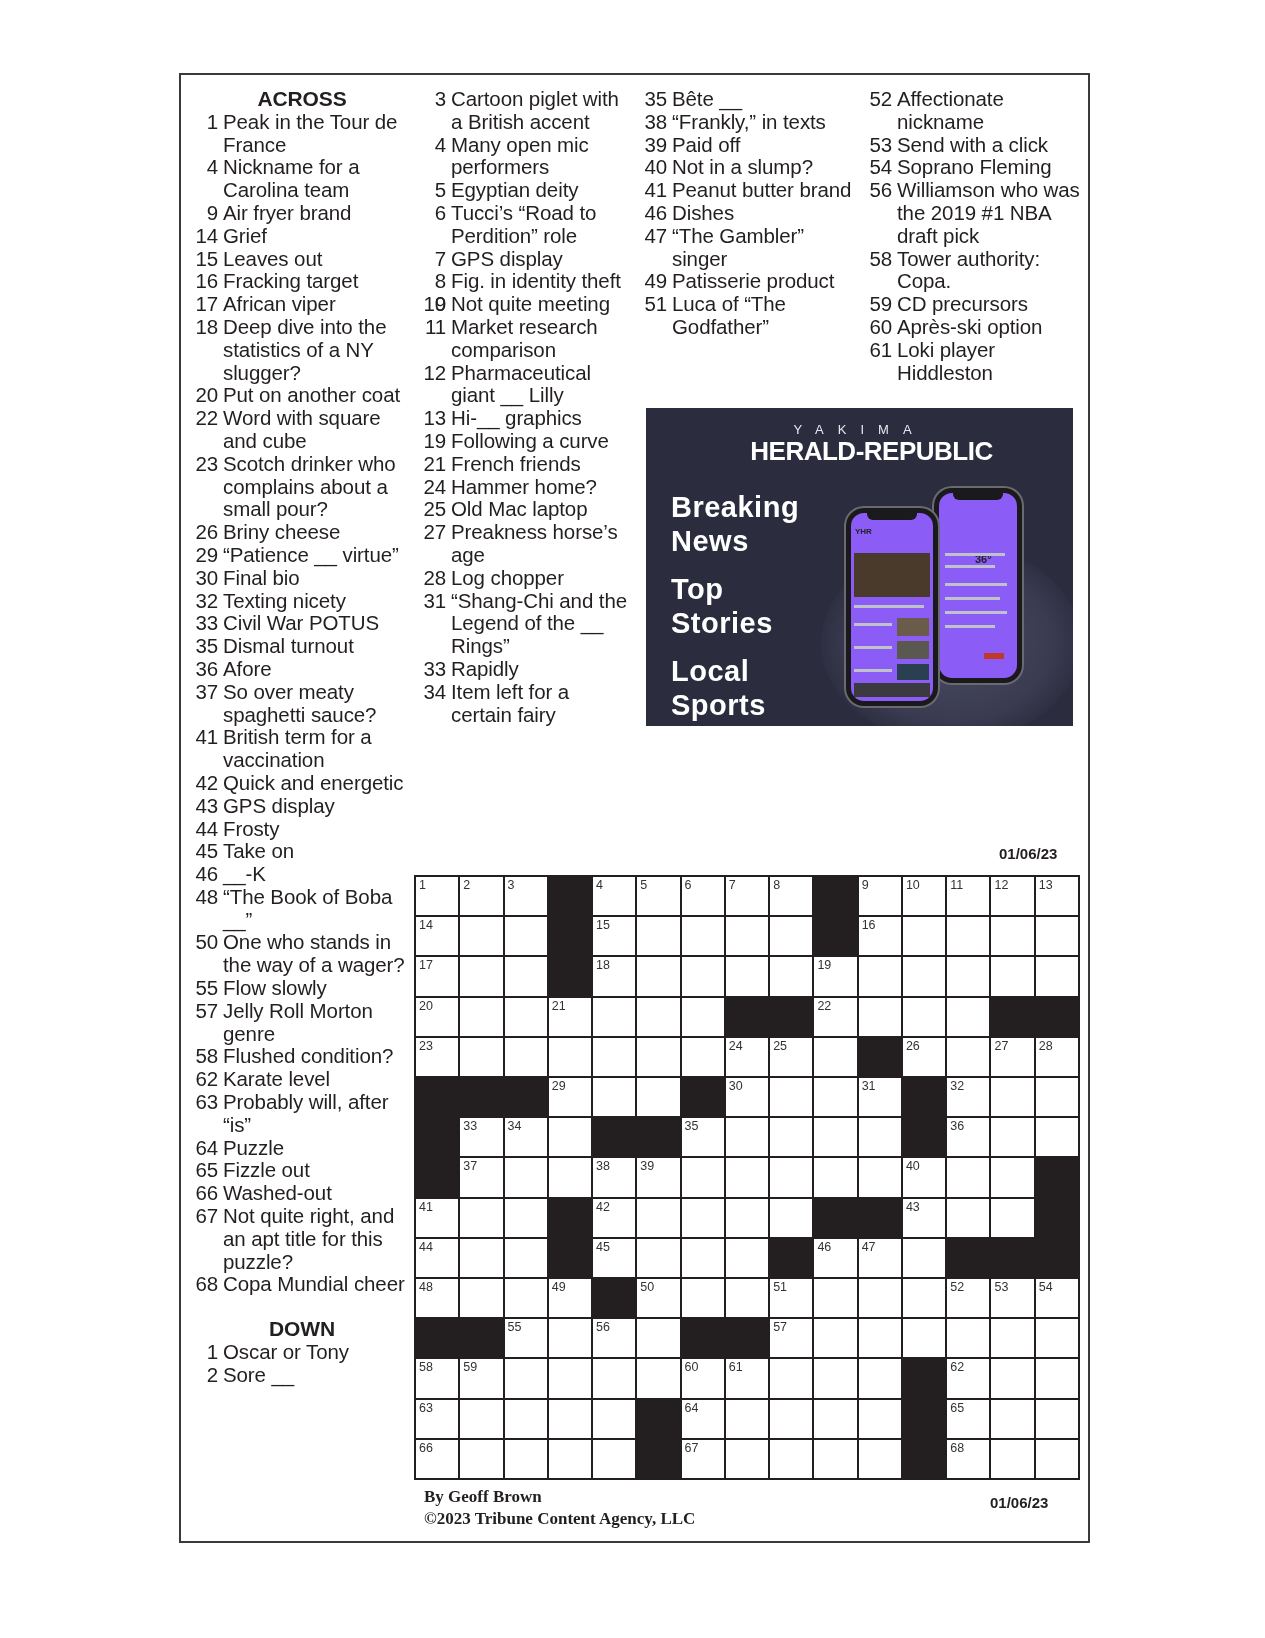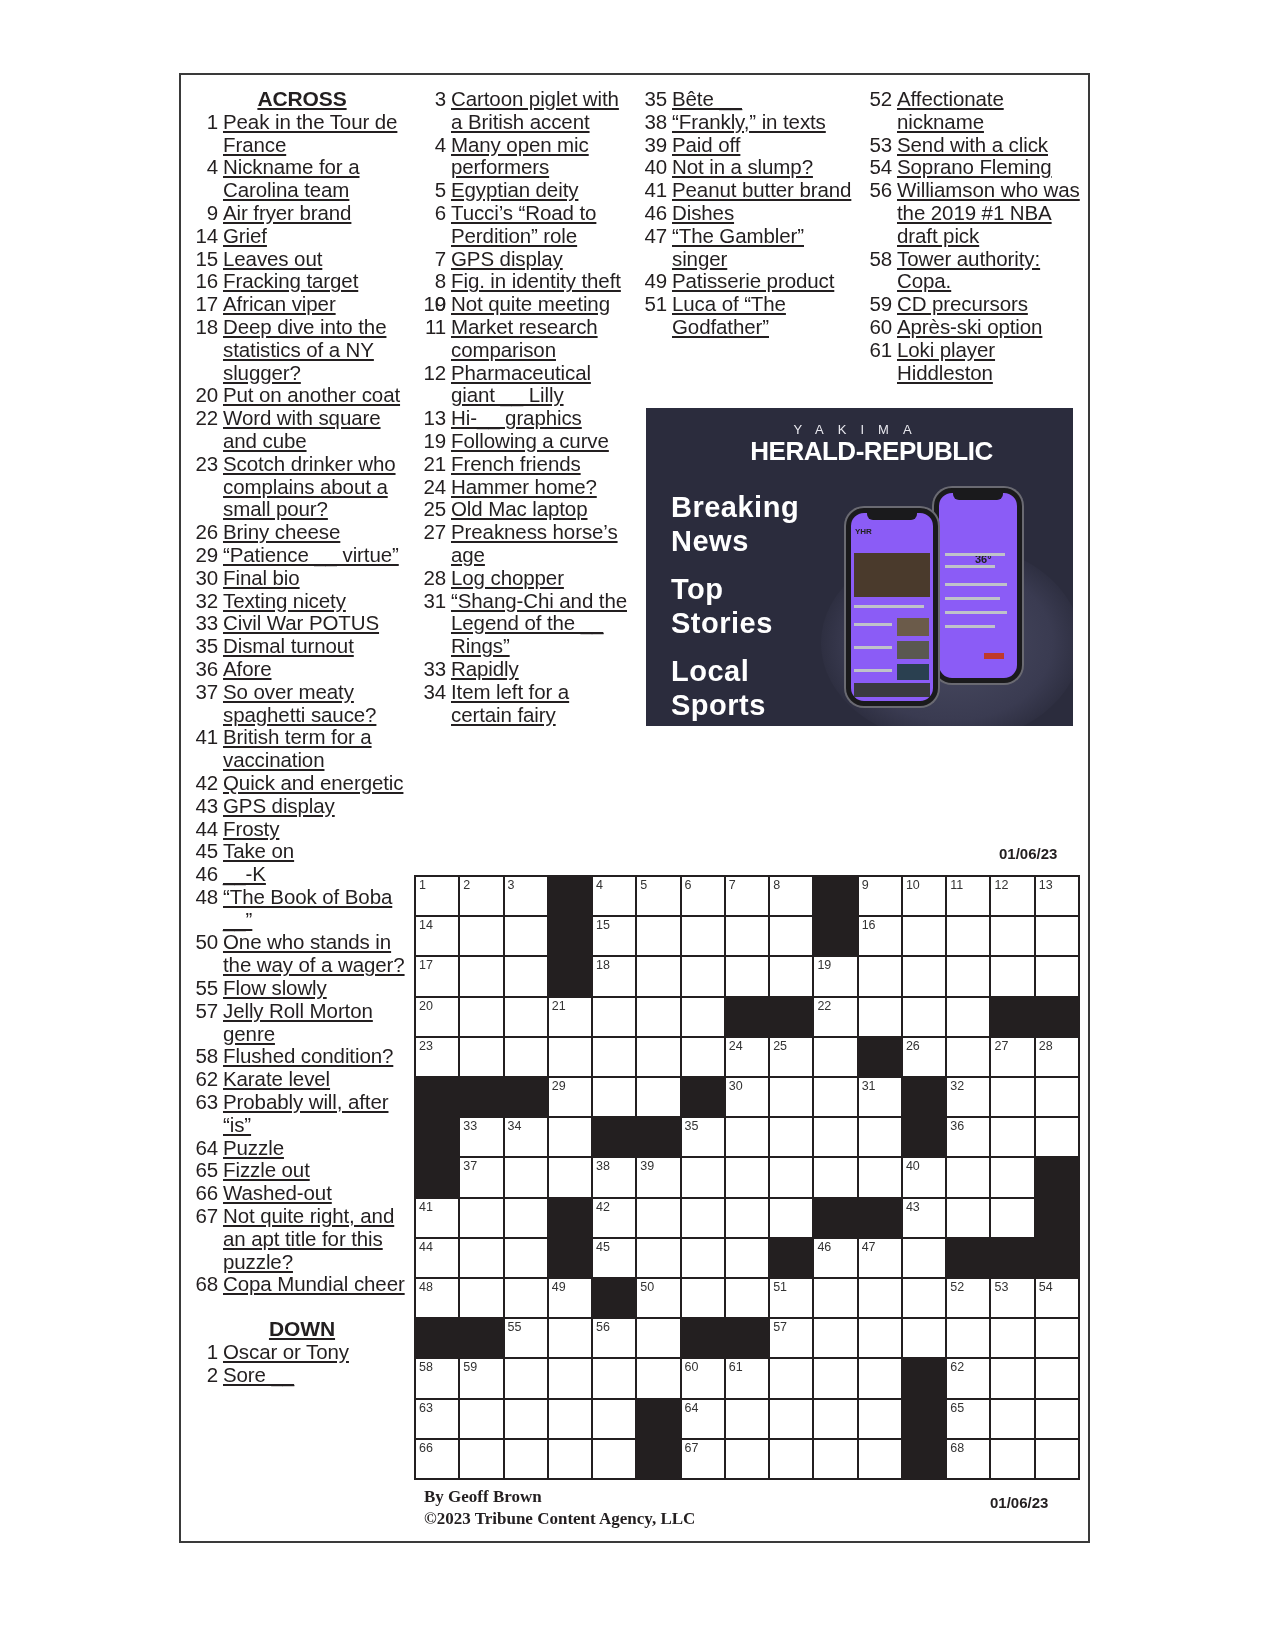--- a/index.html
+++ b/index.html
@@ -1,18 +1,18 @@
 <!DOCTYPE html>
 <html><head>
 <meta charset="utf-8">
 <style>
   html,body{margin:0;padding:0;background:#ffffff;}
   body{width:1265px;height:1638px;position:relative;overflow:hidden;font-family:"Liberation Sans",sans-serif;color:#231f20;}
   .frame{position:absolute;left:179px;top:73px;width:911px;height:1470px;border:2px solid #3a3a3a;box-sizing:border-box;}
-  .col{position:absolute;font-size:20.5px;line-height:22.8px;letter-spacing:-0.1px;text-decoration:underline;}
+  .col{position:absolute;font-size:20.5px;line-height:22.8px;letter-spacing:-0.1px;}
   .col .hdr{font-weight:bold;text-align:center;font-size:21px;}
   .clue{position:relative;padding-left:31px;}
   .clue .num{position:absolute;left:0;width:26px;text-align:right;}
   .down-gap{height:22px;}
   #c1{left:192px;top:88px;width:220px;}
   #c2{left:420px;top:88px;width:215px;}
   #c3{left:641px;top:88px;width:220px;}
   #c4{left:866px;top:88px;width:225px;}
   .ad{position:absolute;left:646px;top:408px;width:427px;height:318px;background:#2b2c3d;color:#fff;overflow:hidden;}
   .ad .brand-top{position:absolute;top:14px;left:0;width:100%;text-align:center;font-size:13px;letter-spacing:14px;color:#e8e8ee;}

